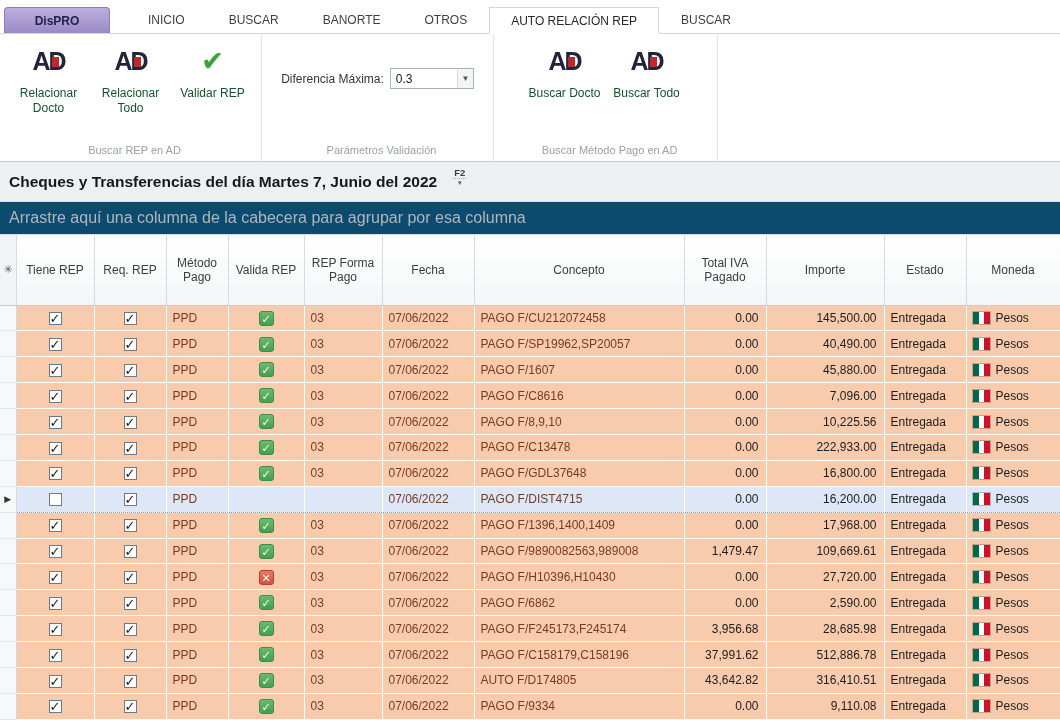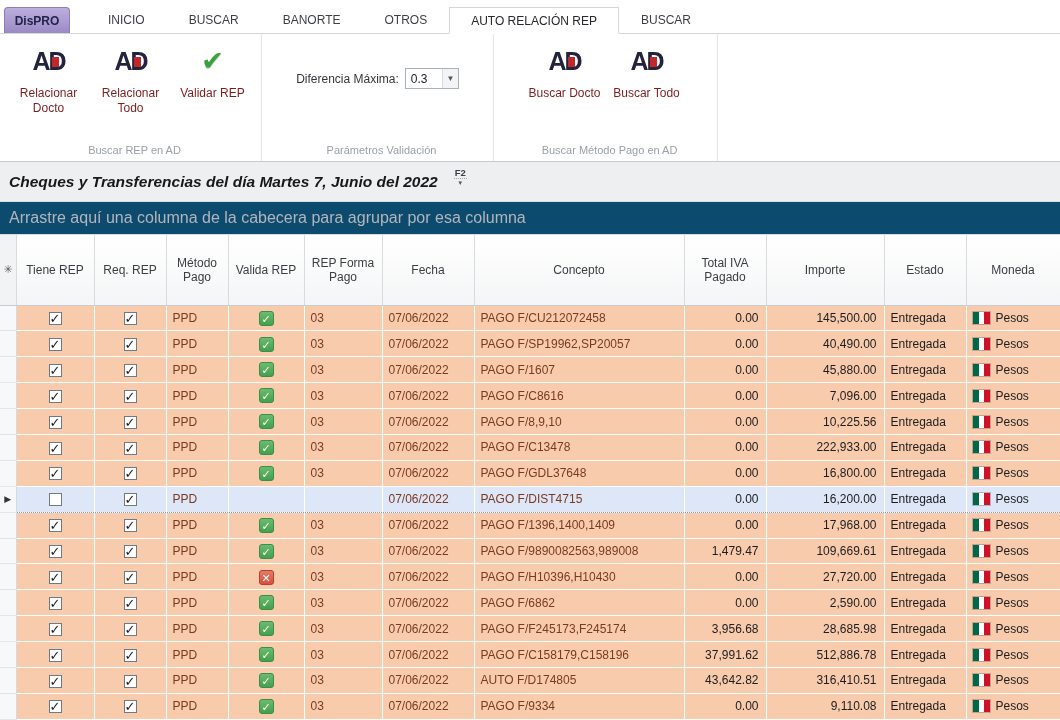--- a/index.html
+++ b/index.html
@@ -3,52 +3,52 @@
 <meta charset="utf-8">
 <style>
   * { box-sizing: border-box; margin: 0; padding: 0; }
   html,body { width:1060px; height:720px; overflow:hidden; background:#fff;
     font-family:"Liberation Sans","DejaVu Sans",sans-serif; }
 
   
   .ribbon { width:100%; background:#fdfdfe; }
   .tab-row { height:34px; display:flex; align-items:flex-end; padding-left:4px;
     border-bottom:1px solid #d3d7db; background:#fff; }
-  .app-button { width:66px; height:26px; margin:0 16px 0 0; border-radius:4px 4px 0 0;
+  .app-button { width:106px; height:26px; margin:0 16px 0 0; border-radius:4px 4px 0 0;
     background:linear-gradient(#bcaede,#9a8ac6); color:#23234b; font-size:12px; font-weight:bold;
     display:flex; align-items:center; justify-content:center; cursor:default;
     border:1px solid #8d7dbd; border-bottom:none; }
   .tab { height:27px; line-height:26px; padding:0 21px; font-size:12px; color:#3c3f44;
     border:1px solid transparent; border-bottom:none; white-space:nowrap; }
   .tab.active { background:#fff; border-color:#d3d7db; border-bottom:1px solid #fff; margin-bottom:-1px; color:#26282c; }
 
   .ribbon-content { height:128px; display:flex; background:#fff; border-bottom:1px solid #c6cacf;align-items:center; }
   .rgroup { position:relative; border-right:1px solid #e4e7ea; height:100%; }
   .g1 { width:262px; } .g2 { width:232px; } .g3 { width:224px; }
   .gcaption { position:absolute; bottom:5px; left:0; right:0; text-align:center;
     font-size:11px; color:#9aa0a7; white-space:nowrap;margin-left:8px; }
   .rbuttons { display:flex; justify-content:center; padding-top:8px; }
   .rbtn { width:82px; display:flex; flex-direction:column; align-items:center; padding-top:4px; }
-  .rbtn-label { margin-top:8px; font-size:12px; color:#7f1d1d; text-align:center; line-height:15px; width:74px; }
+  .rbtn-label { margin-top:8px; font-size:12px; color:#14532d; text-align:center; line-height:15px; width:74px; }
   .ad-icon { position:relative; font-weight:800; font-size:25px; letter-spacing:-2px;
     color:#23233d; line-height:30px; height:32px; font-family:"Liberation Sans",sans-serif; }
   .ad-icon::after { content:''; position:absolute; right:6px; top:11px; width:7px; height:10px; background:#c22а; background:#c2282a; }
   .check-icon { font-size:27px; line-height:30px; height:32px; color:#3aa23a;
     text-shadow:0 1px 1px rgba(60,60,60,.35); }
   .param-line { display:flex; align-items:center; justify-content:center; margin-top:34px; gap:6px; }
   .param-label { font-size:12px; color:#33363a; white-space:nowrap; }
-  .combo { width:54px; height:21px; border:1px solid #a9b1ba; background:#fff; display:flex; align-items:center; }
+  .combo { width:84px; height:21px; border:1px solid #a9b1ba; background:#fff; display:flex; align-items:center; }
   .combo-value { flex:1; font-size:12px; color:#222; padding-left:5px; }
   .combo-arrow { width:16px; height:100%; display:flex; align-items:center; justify-content:center;
     font-size:8px; color:#555; border-left:1px solid #d8dce0; background:#f2f4f6; }
 
   
   .titlebar { height:40px; background:#edeff1; border-bottom:1px solid #dde0e3;
     display:flex; align-items:center; padding-left:9px; }
-  .title { font-size:15.5px; font-weight:bold; color:#17181a;font-style:italic; }
+  .title { font-size:15.5px; font-weight:bold; color:#17181a; }
   .f2badge { display:inline-flex; flex-direction:column; align-items:center; margin-left:16px;
     transform:translateY(-5px);justify-content:flex-end; }
   .f2txt { font-size:9.5px; font-weight:bold; color:#3a3d41; border-bottom:1px dotted #9aa; padding:0 1px; }
   .f2caret { font-size:7px; color:#555; line-height:7px; }
 
   
   .groupby { height:33px; background:#0c4a6e; border-bottom:1px solid #d9dcdf;
     display:flex; align-items:center; padding-left:9px; font-size:16px; color:#b2b6bb; }
 
   

